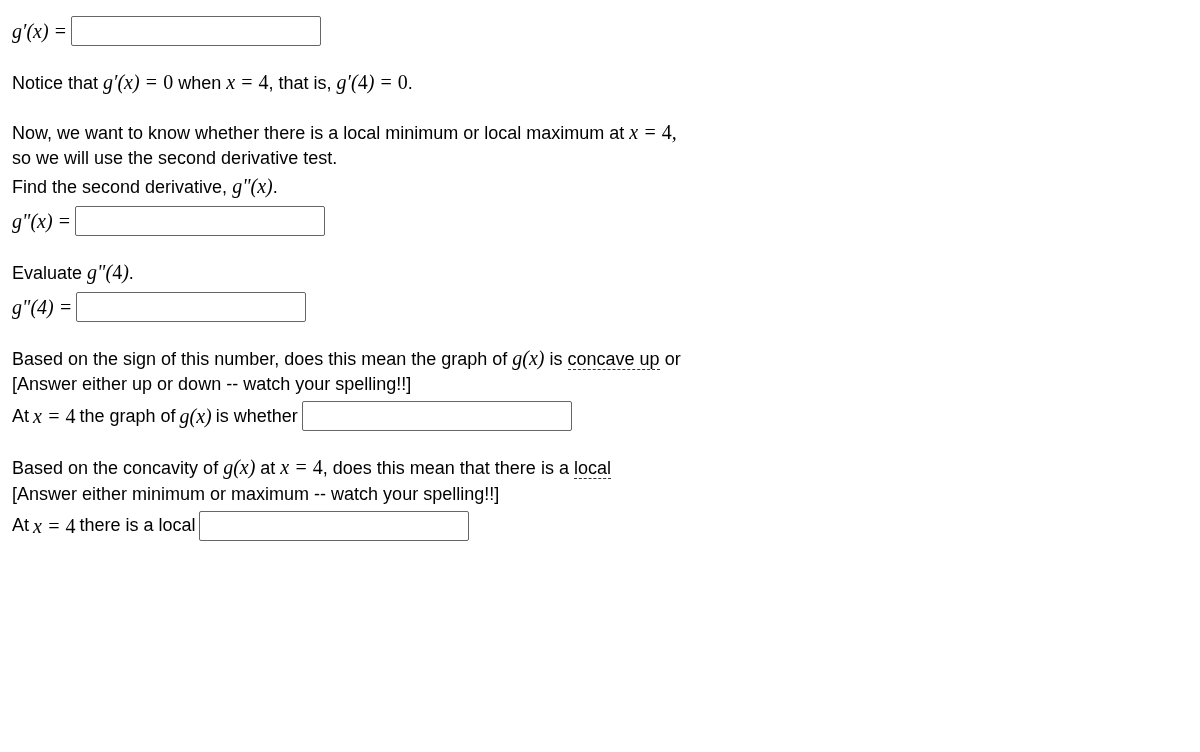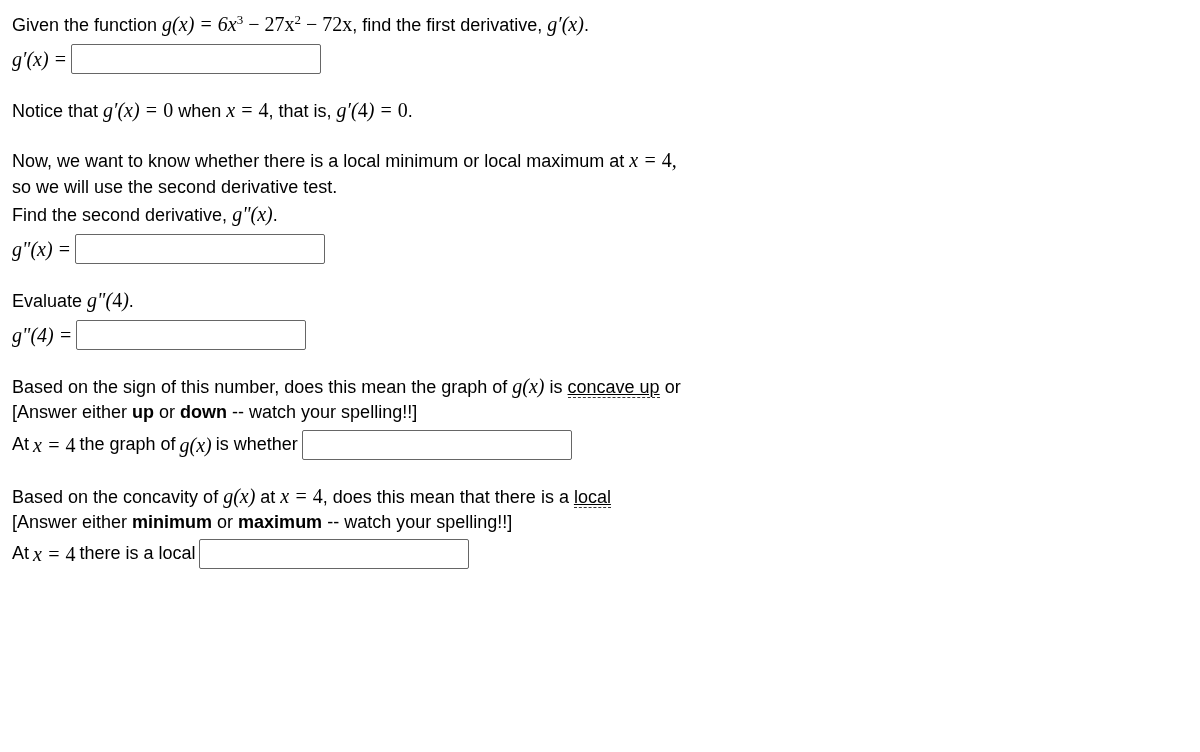--- a/index.html
+++ b/index.html
@@ -44,38 +44,34 @@
     width: 240px;
   }
   .input-med {
     width: 220px;
   }
   .input-ans {
     width: 260px;
   }
   .dashed {
     border-bottom: 1px dashed #333;
-    text-decoration: underline;
   }
   .row {
     display: flex;
     align-items: center;
     flex-wrap: wrap;
     gap: 4px;
   }
   .row > * { display: inline; }
-  b { font-weight: bold; }
+  b { font-weight: normal; }
 </style>
 </head>
 <body>
 
 <div class="block">
-  <div>
-    <span>Given the function </span><span class="math-i"><span>g(x) = 6x</span></span><span class="math-sup">3</span><span class="math-r"> − 27x</span><span class="math-sup">2</span><span class="math-r"> − 72x</span><span>, find the first derivative, </span><span class="math-i">g′(x)</span><span>.</span>
-  </div>
   <div class="row" style="margin-top:6px;">
     <span class="math-i">g′(x) =</span>
     <input type="text" class="input-wide" style="">
   </div>
 </div>
 
 <div class="block">
   <span class="math-r" style="font-family:Verdana,Geneva,sans-serif;font-size:18px;">Notice that <span class="math-i">g′(x) = </span><span class="math-r">0</span> when <span class="math-i">x = </span><span class="math-r">4</span>, that is, <span class="math-i">g′(</span><span class="math-r">4</span><span class="math-i">) = </span><span class="math-r">0</span>.</span>
 </div>
 

